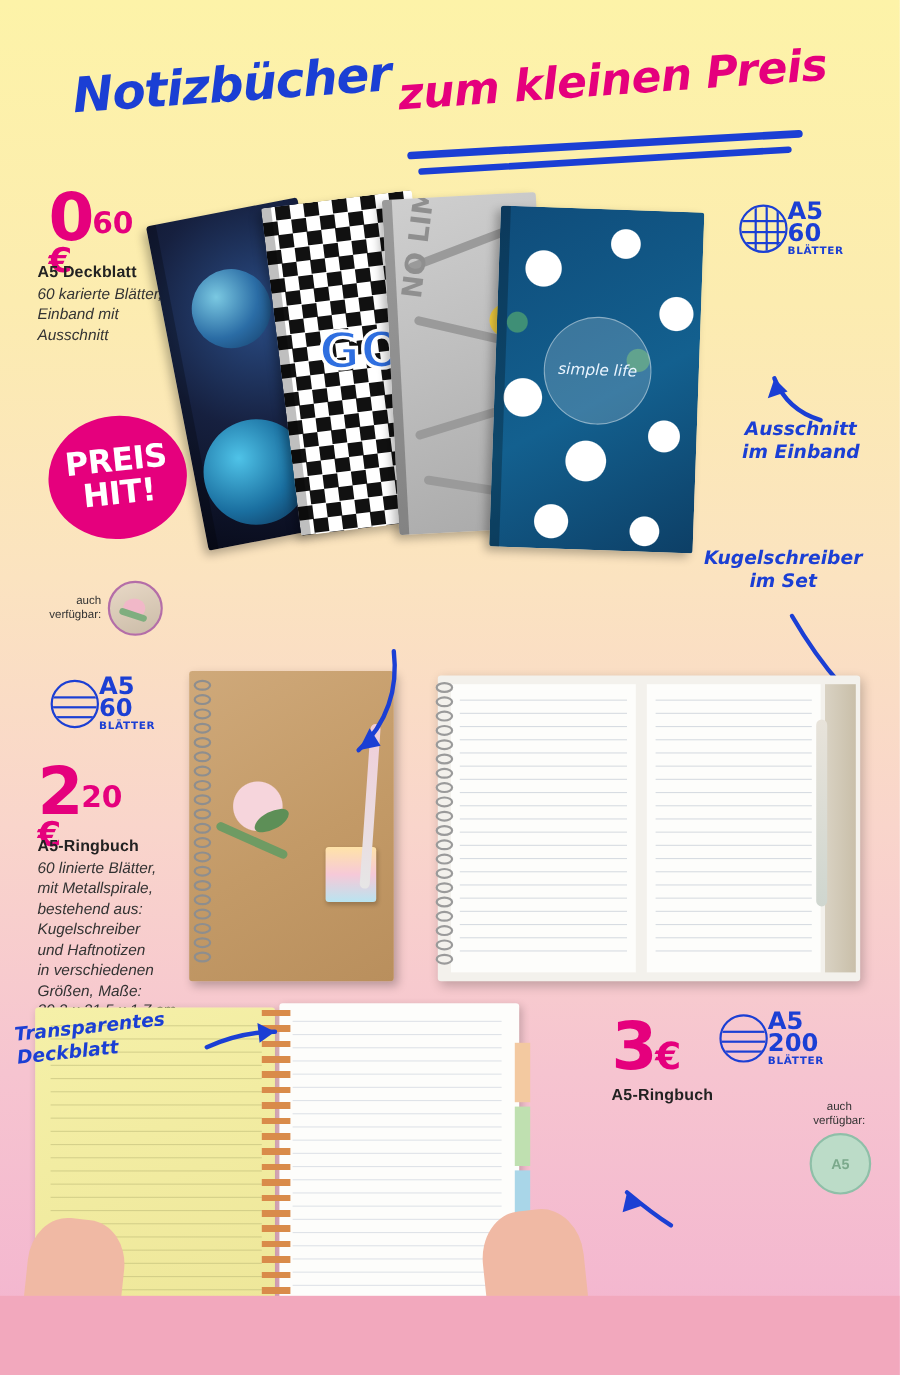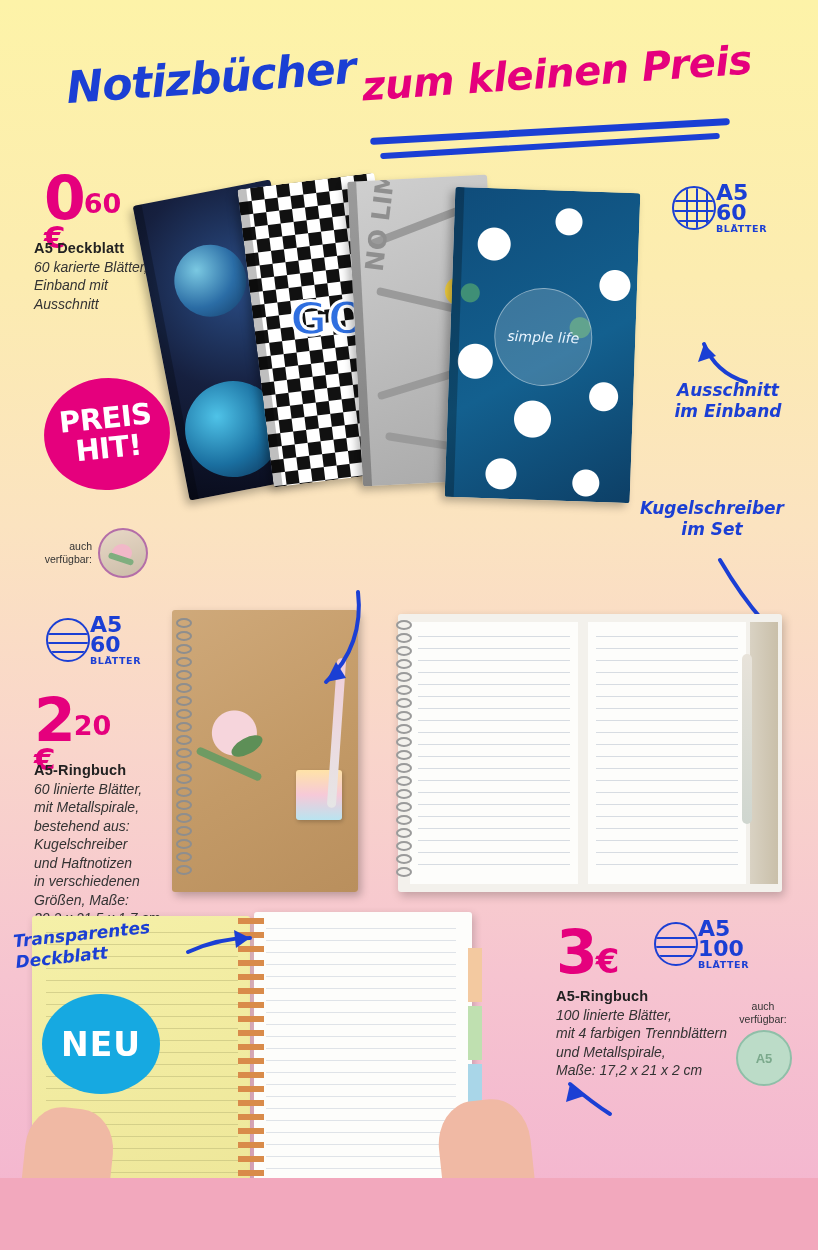--- a/index.html
+++ b/index.html
@@ -370,21 +370,20 @@
 
     <div style="position:absolute;left:218px;top:10px;width:26px;height:264px;
          background:repeating-linear-gradient(180deg,#d98b4a 0 6px, rgba(0,0,0,0) 6px 14px);"></div>
 
     <div class="hand" style="left:4px;top:200px;width:88px;height:104px;transform:rotate(6deg);"></div>
     <div class="hand" style="left:420px;top:192px;width:92px;height:112px;transform:rotate(-6deg);"></div>
   </div>
 
   <div class="pinkfloor"></div>
 
-  <div class="neu">NEU</div>
 
   <div class="callout" style="left:14px;top:922px;width:175px;text-align:left;white-space:pre-line;transform:rotate(-6deg);">Transparentes
 Deckblatt</div>
   <svg class="arrow" style="left:184px;top:926px;" width="76" height="36" viewBox="0 0 76 36">
     <path d="M4 26 C26 16 46 12 66 12" stroke="#1b3fd4" stroke-width="4" fill="none" stroke-linecap="round"></path>
     <path d="M66 12 L50 4 L52 22 Z" fill="#1b3fd4"></path>
   </svg>
 
   <svg class="arrow" style="left:528px;top:1068px;" width="86" height="52" viewBox="0 0 86 52">
     <path d="M82 46 C66 36 54 26 42 16" stroke="#1b3fd4" stroke-width="4" fill="none" stroke-linecap="round"></path>
@@ -396,29 +395,25 @@
   </div>
 
   <div class="a5badge" style="left:654px;top:922px;width:120px;height:60px;">
     <div class="ring">
       <div class="gl" style="left:0;top:13px;width:44px;height:1.5px;"></div>
       <div class="gl" style="left:0;top:22px;width:44px;height:1.5px;"></div>
       <div class="gl" style="left:0;top:31px;width:44px;height:1.5px;"></div>
     </div>
     <div class="txt">
       <span class="a5">A5</span>
-      <span class="num">100</span>
+      <span class="num">200</span>
       <span class="bl">BLÄTTER</span>
     </div>
   </div>
   <div class="prod-title" style="left:556px;top:988px;">A5-Ringbuch</div>
-  <div class="prod-desc" style="left:556px;top:1006px;width:180px;white-space:pre-line;">100 linierte Blätter,
-mit 4 farbigen Trennblättern
-und Metallspirale,
-Maße: 17,2 x 21 x 2 cm</div>
 
   <div class="avail" style="left:728px;top:1000px;width:70px;text-align:center;white-space:pre-line;">auch
 verfügbar:</div>
   <div class="availcircle2" style="left:736px;top:1030px;">
     <span>A5</span>
   </div>
 
 <div style="position: absolute; left: 176px; top: 618px; width: 18px; height: 270px;">
       <div style="position: absolute; left: 0px; top: 0px; width: 16px; height: 10px; border: 2px solid rgb(142, 142, 142); border-radius: 50%; box-sizing: border-box;"></div>
       <div style="position: absolute; left: 0px; top: 13px; width: 16px; height: 10px; border: 2px solid rgb(142, 142, 142); border-radius: 50%; box-sizing: border-box;"></div>

